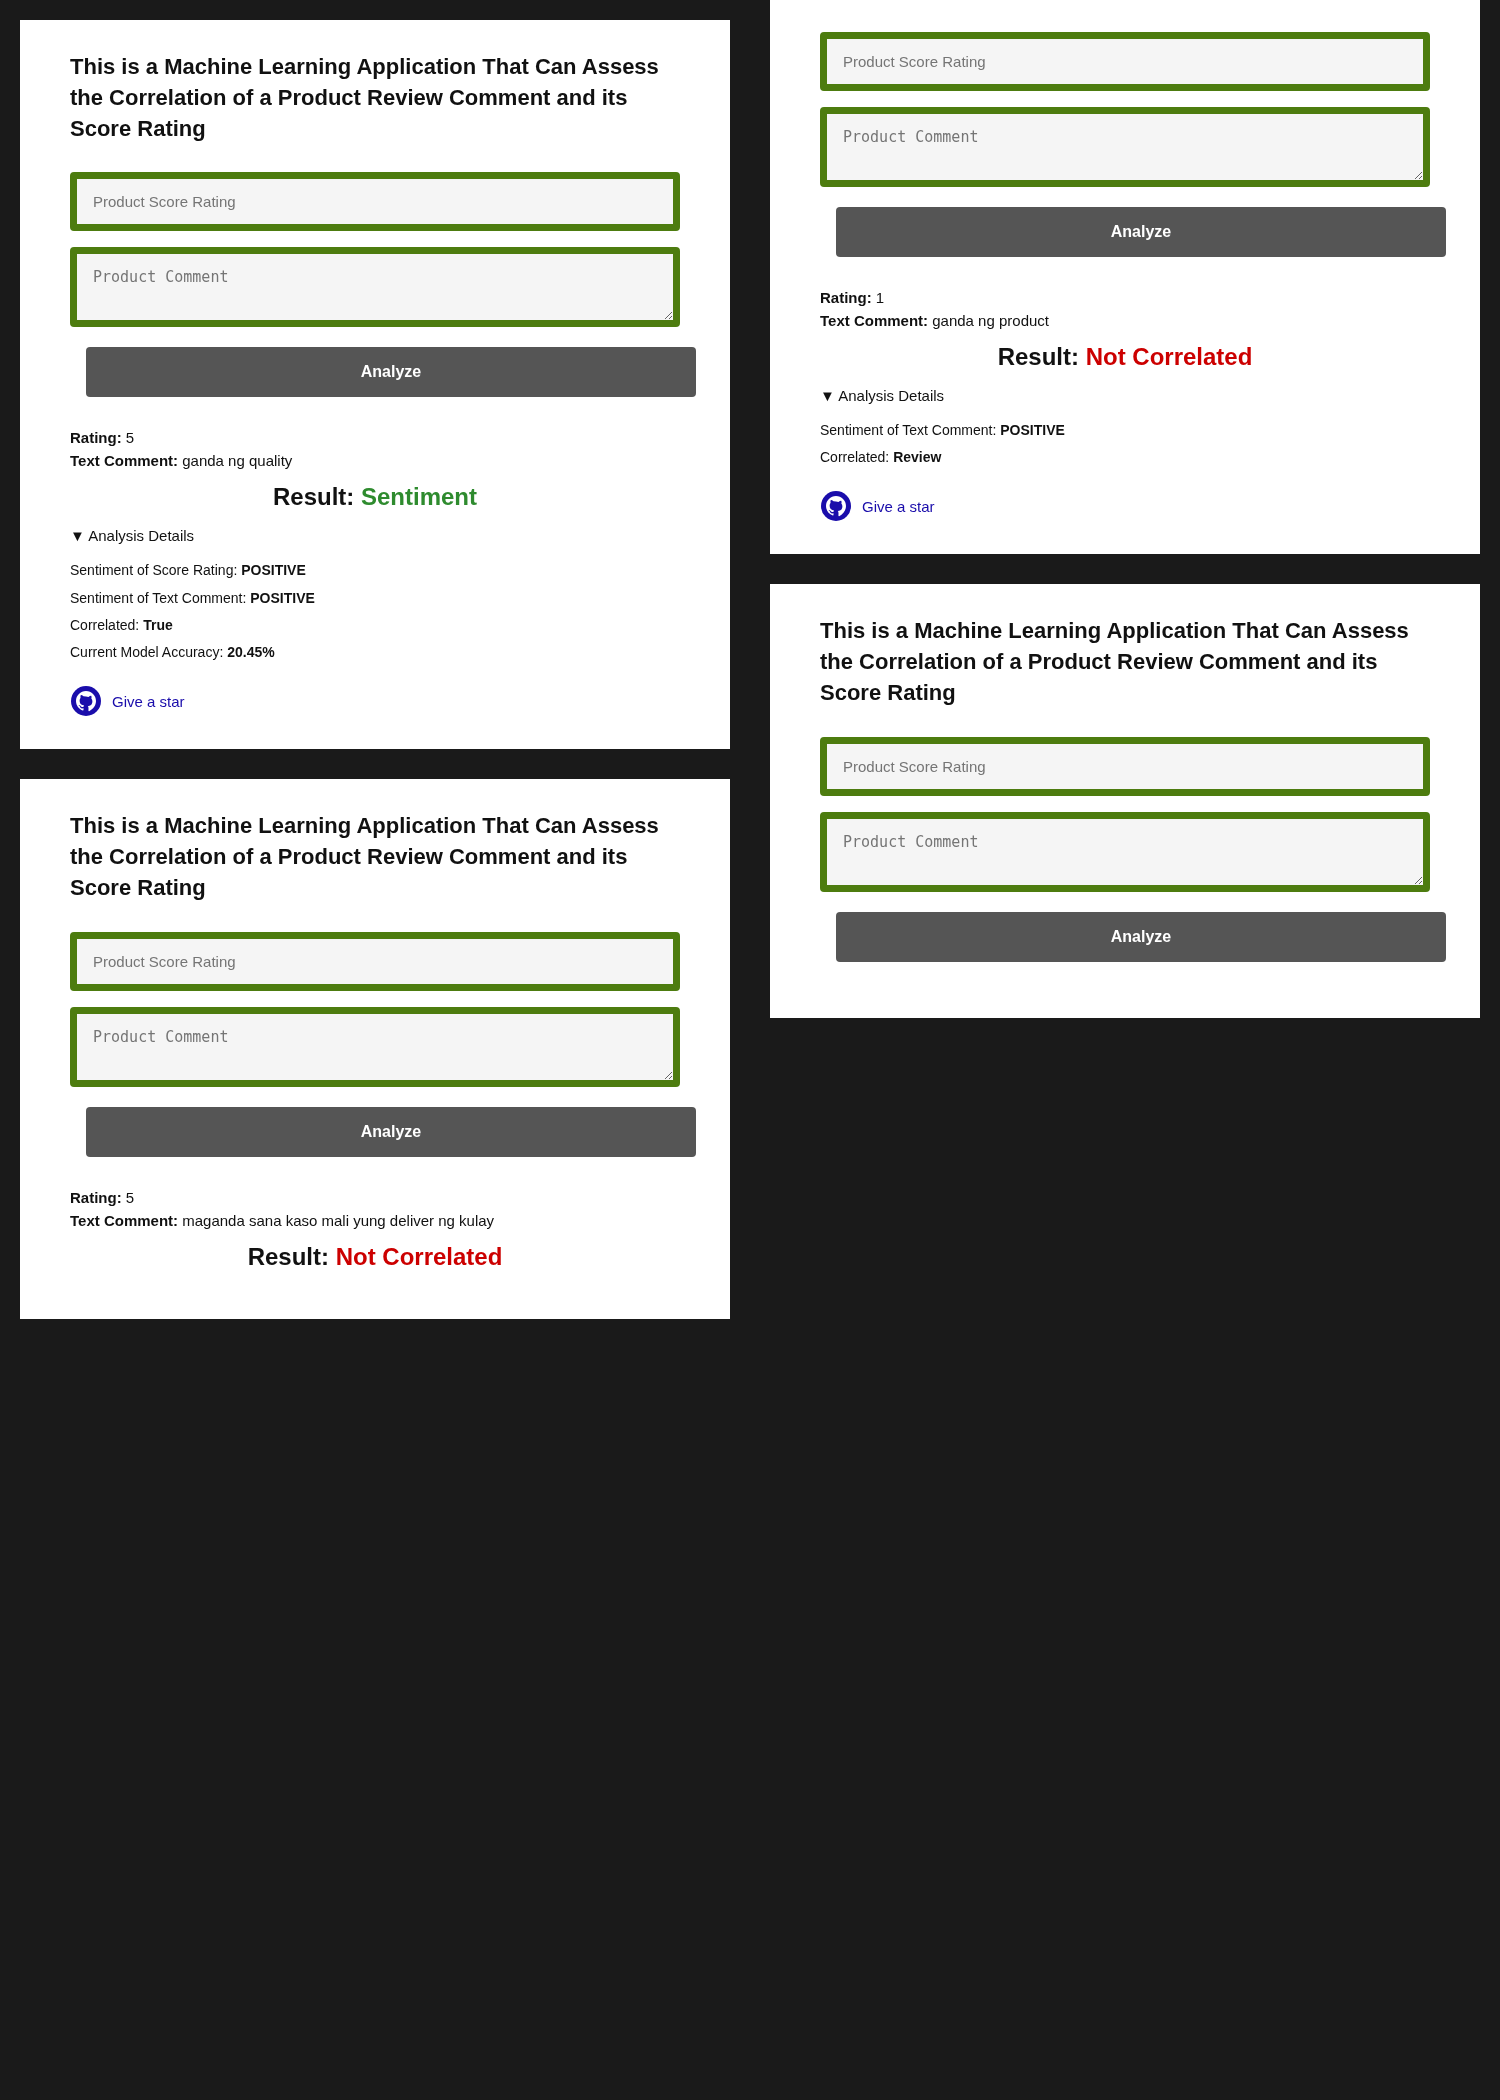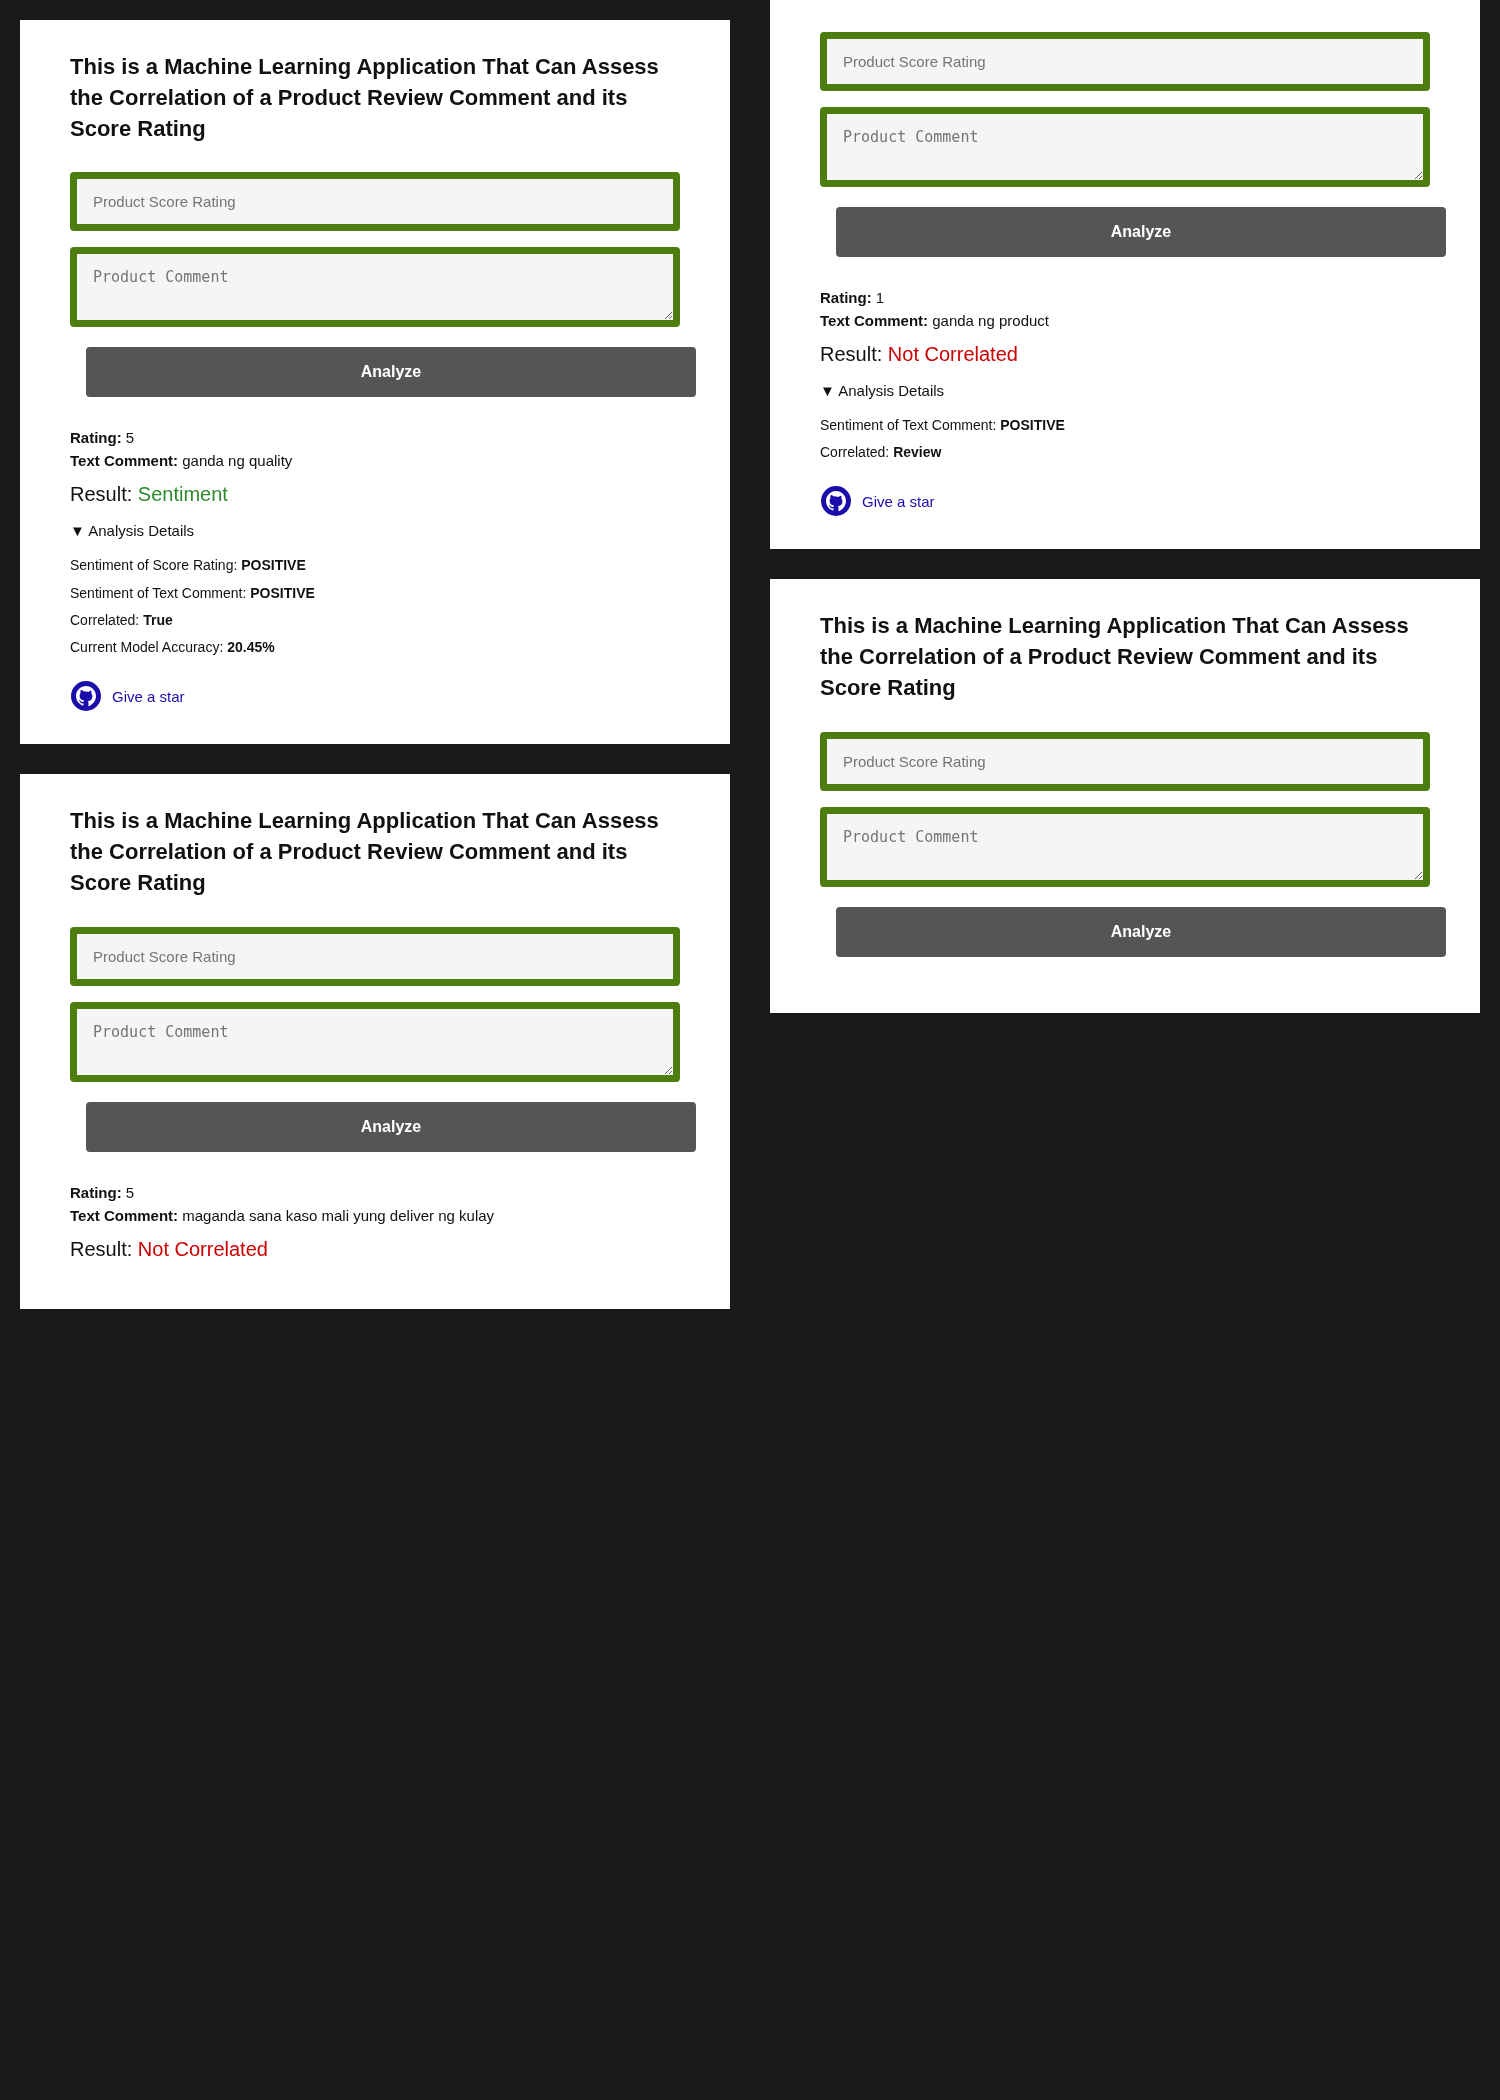--- a/index.html
+++ b/index.html
@@ -64,24 +64,25 @@
     }
     .result-line {
       font-size: 15px;
       color: #111;
       margin-bottom: 6px;
     }
     .result-line span.label {
       font-weight: bold;
     }
     .result-label {
-      font-size: 20px;
-      font-weight: normal;
+      font-size: 24px;
+      font-weight: bold;
       color: #111;
       margin: 14px 0 16px 0;
+      text-align: center;
     }
     .result-label .correlated {
       color: #2e8b2e;
     }
     .result-label .not-correlated {
       color: #cc0000;
     }
     .analysis-toggle {
       font-size: 15px;
       color: #111;

